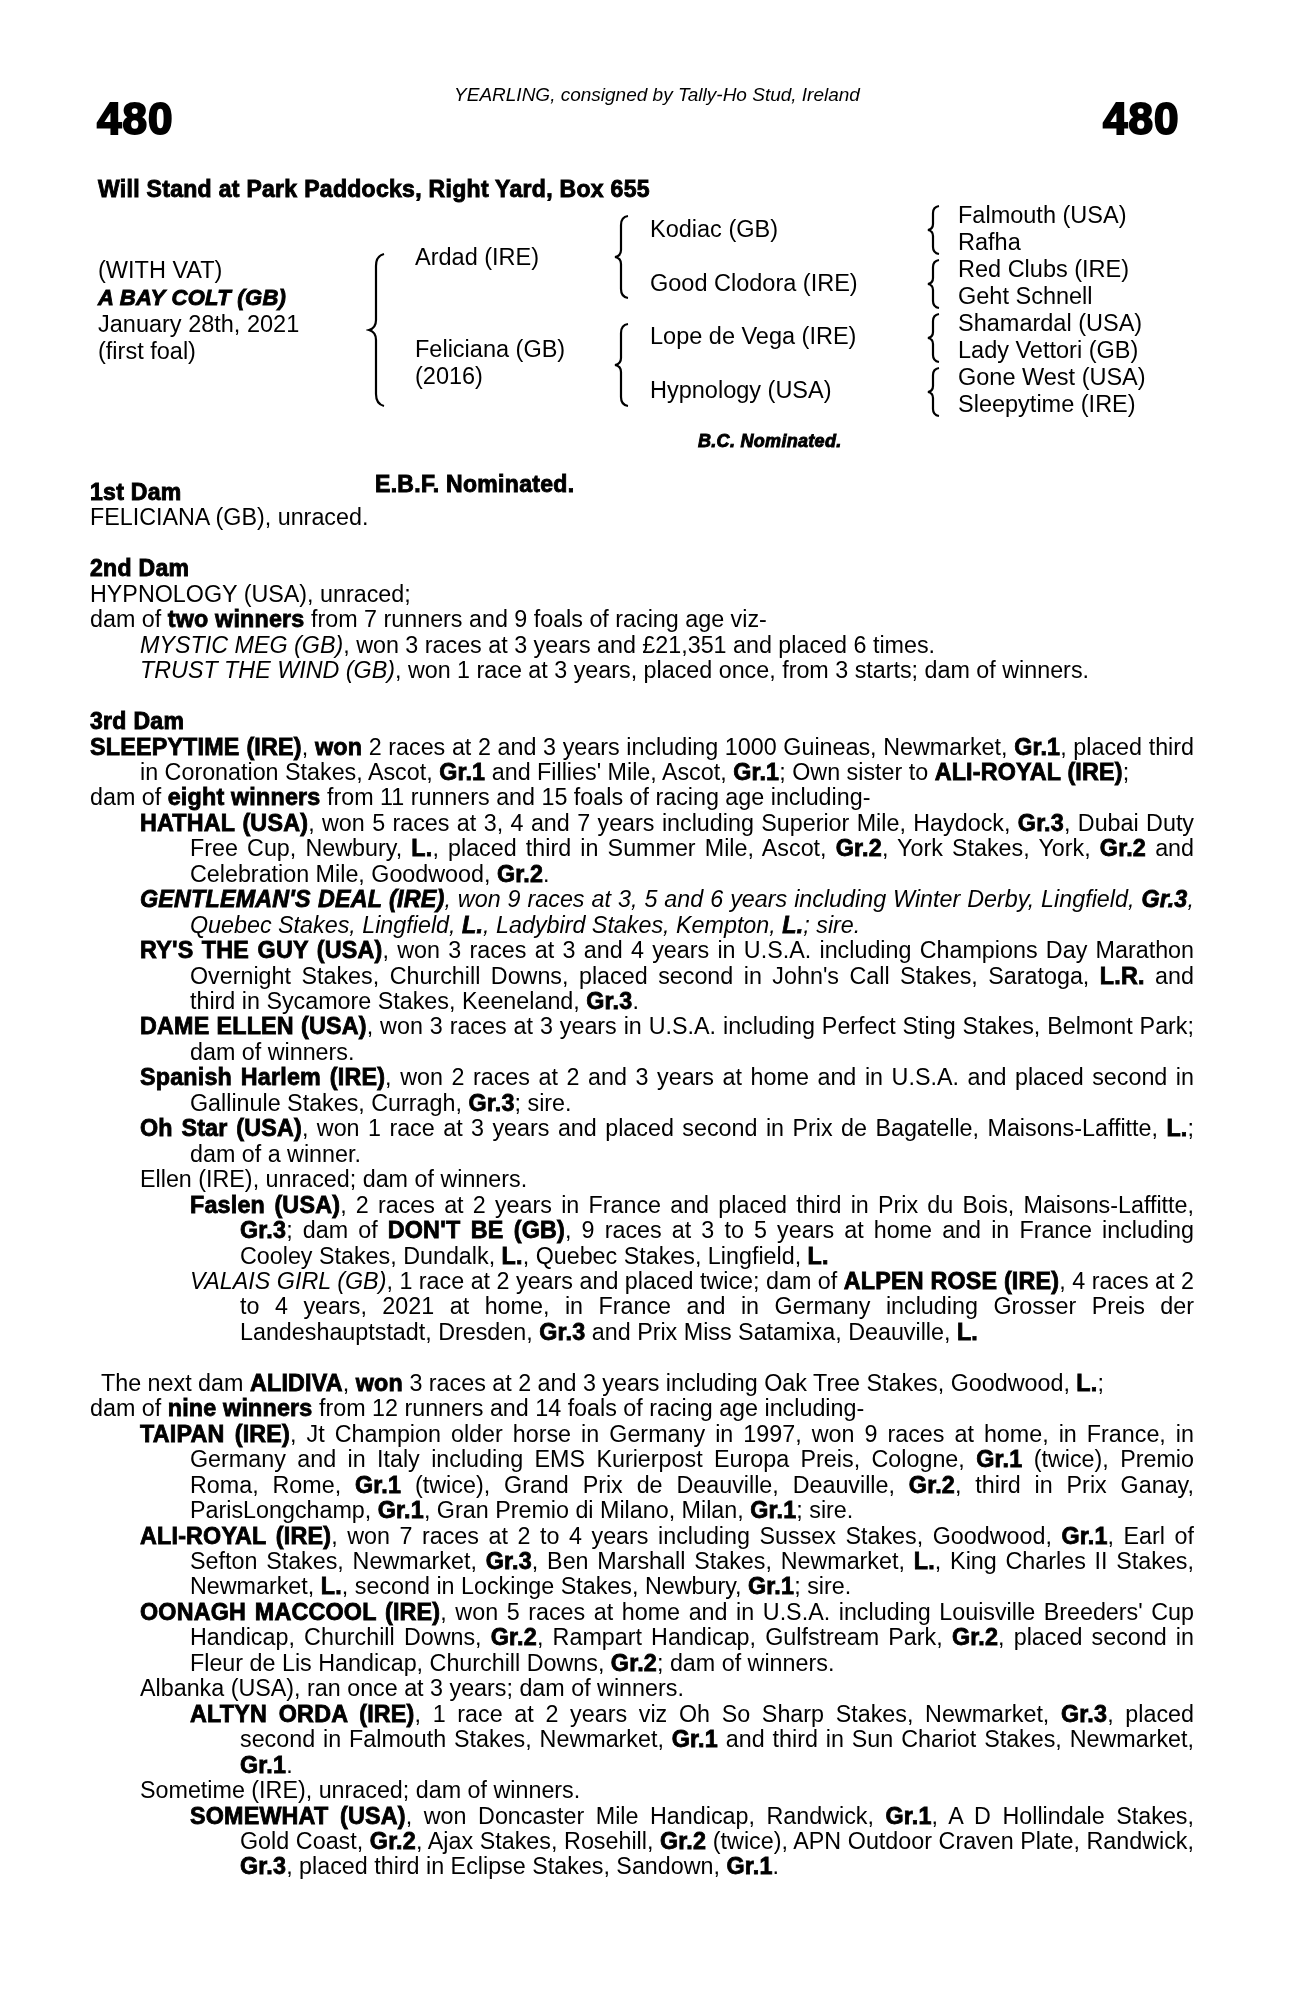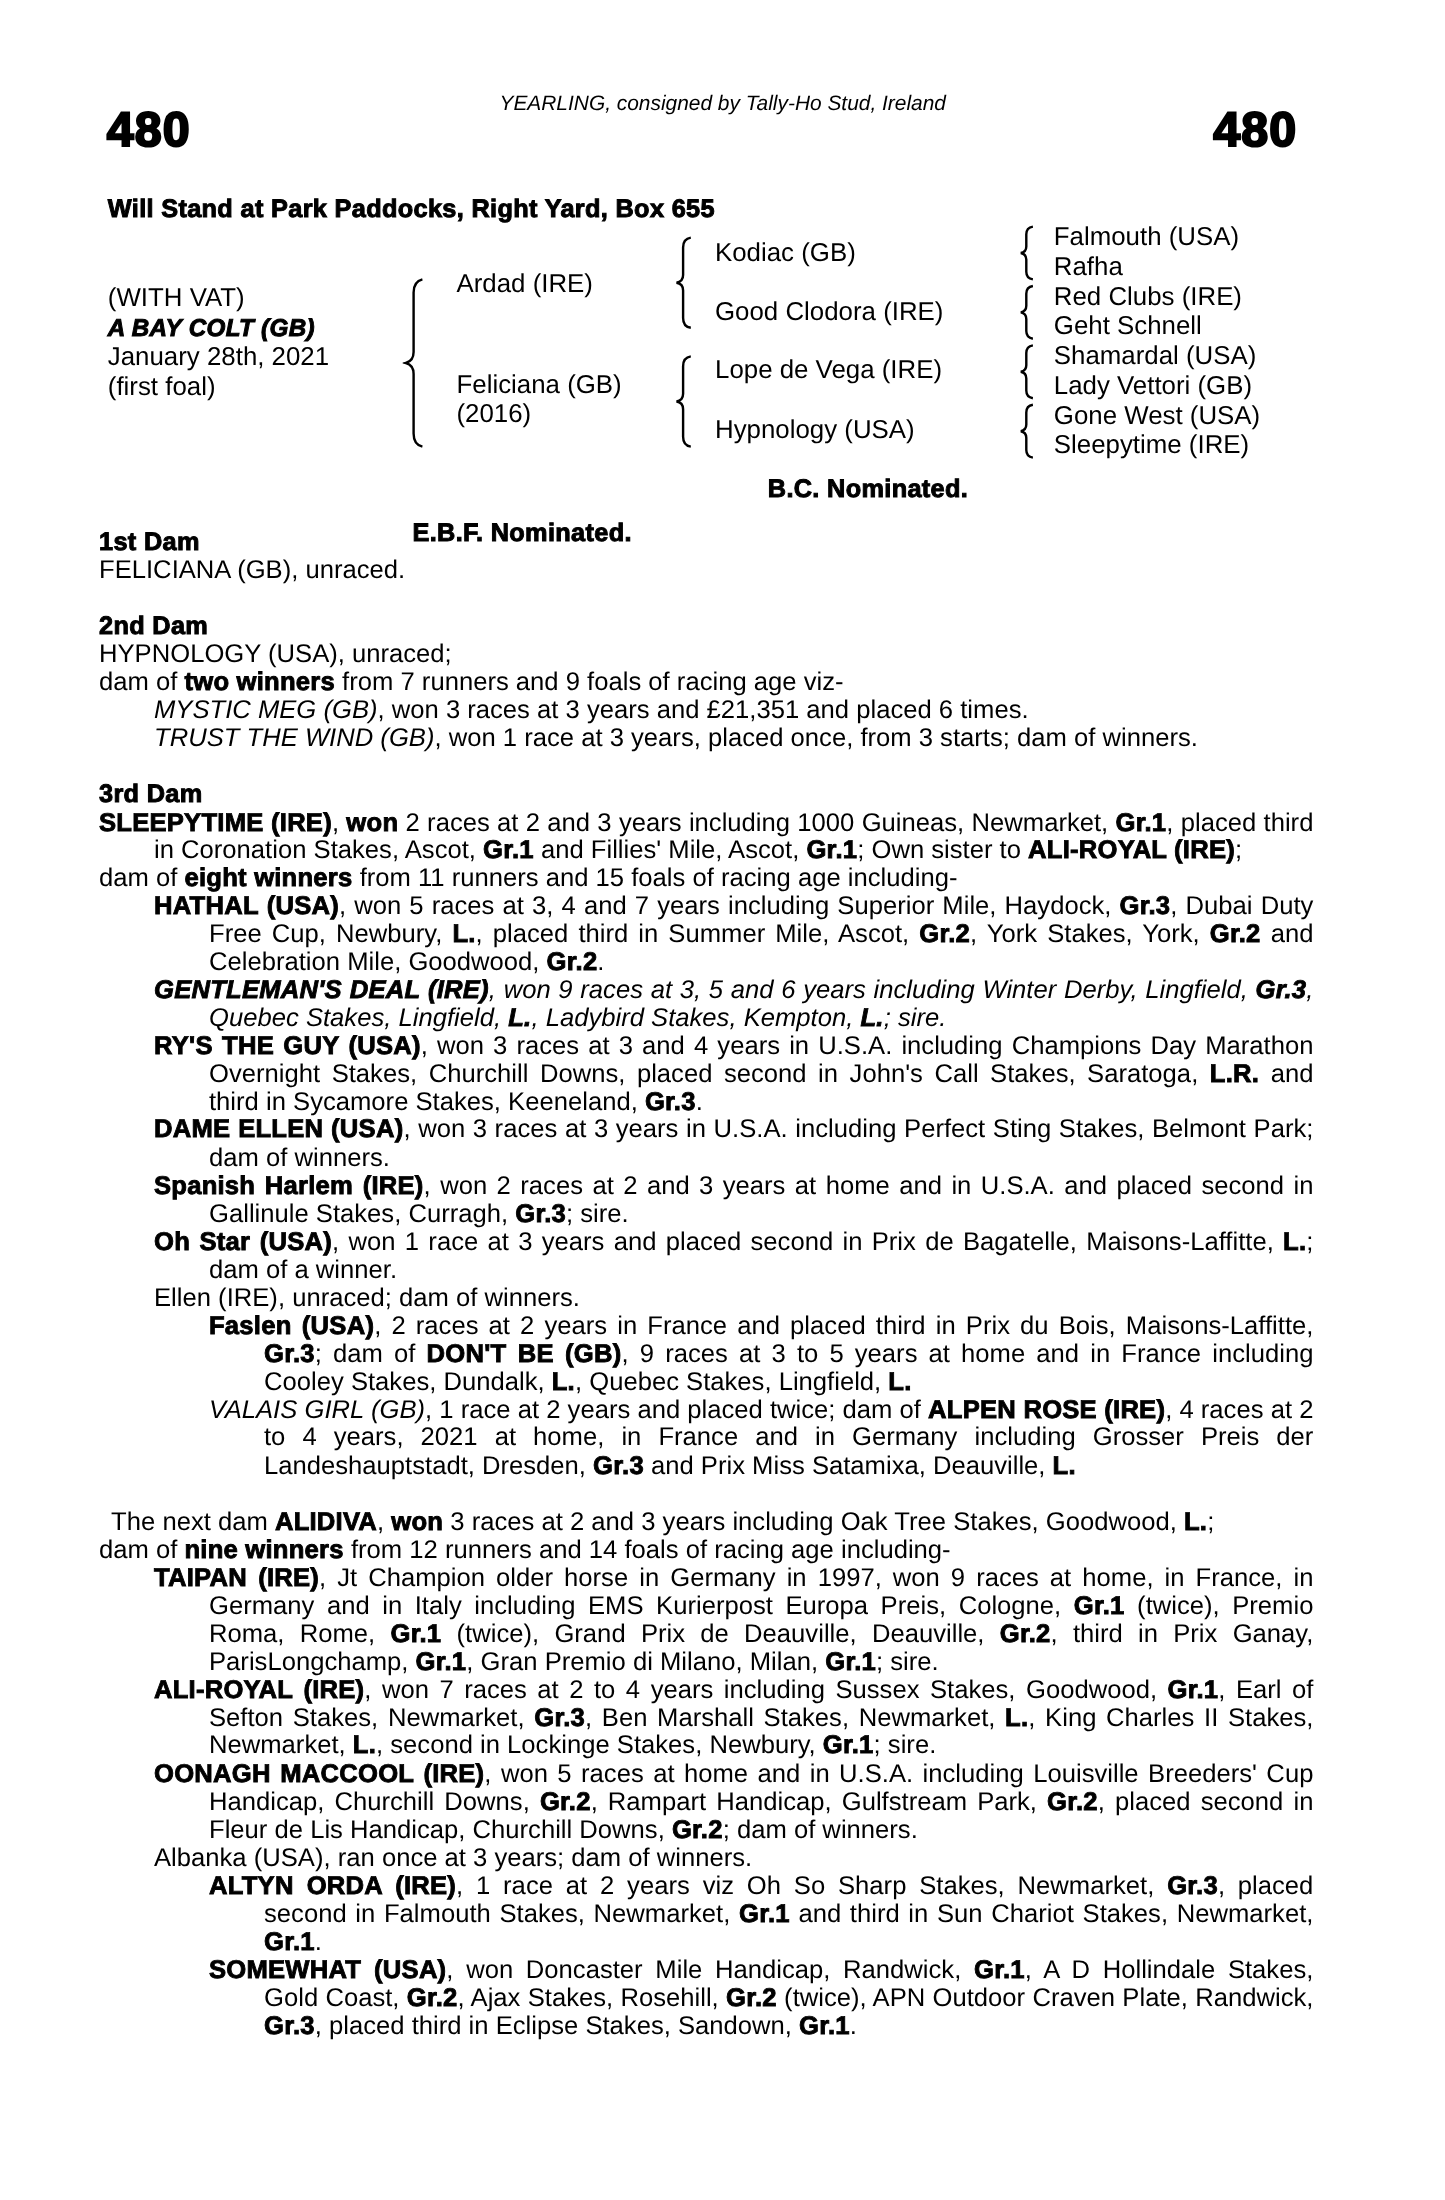--- a/index.html
+++ b/index.html
@@ -92,21 +92,21 @@
   <div>Rafha</div>
   <div>Red Clubs (IRE)</div>
   <div>Geht Schnell</div>
   <div>Shamardal (USA)</div>
   <div>Lady Vettori (GB)</div>
   <div>Gone West (USA)</div>
   <div>Sleepytime (IRE)</div>
 </div>
 
 <div id="ebf" class="abs heavy" style="top:431px; font-size:23px;margin-top:40px;">E.B.F. Nominated.</div>
-<div id="bc" class="abs heavy" style="top:431px; font-size:23px;">B.C. Nominated.</div>
+<div id="bc" class="abs heavy" style="top:431px; font-size:18px;font-style:italic;">B.C. Nominated.</div>
 
 <div id="body" class="abs">
     <div>
       <div class="sec-title heavy">1st Dam</div>
       <div class="para" style="margin-left: 0px;"><span>FELICIANA (GB), unraced.</span></div>
     </div>
     <div class="gap"></div>
     <div>
       <div class="sec-title heavy">2nd Dam</div>
       <div class="para" style="margin-left: 0px;"><span>HYPNOLOGY (USA), unraced;</span></div>
@@ -131,15 +131,16 @@
     </div>
     <div class="gap"></div>
     <div>
       <div class="para" style="margin-left: 11px;"><span>The next dam </span><span class="b">ALIDIVA</span><span>, </span><span class="b">won</span><span> 3 races at 2 and 3 years including Oak Tree Stakes, Goodwood, </span><span class="b">L.</span><span>;</span></div>
       <div class="para" style="margin-left: 0px;"><span>dam of </span><span class="b">nine winners</span><span> from 12 runners and 14 foals of racing age including-</span></div>
       <div class="para" style="margin-left: 50px;"><span class="b">TAIPAN (IRE)</span><span>, Jt Champion older horse in Germany in 1997, won 9 races at home, in France, in Germany and in Italy including EMS Kurierpost Europa Preis, Cologne, </span><span class="b">Gr.1</span><span> (twice), Premio Roma, Rome, </span><span class="b">Gr.1</span><span> (twice), Grand Prix de Deauville, Deauville, </span><span class="b">Gr.2</span><span>, third in Prix Ganay, ParisLongchamp, </span><span class="b">Gr.1</span><span>, Gran Premio di Milano, Milan, </span><span class="b">Gr.1</span><span>; sire.</span></div>
       <div class="para" style="margin-left: 50px;"><span class="b">ALI-ROYAL (IRE)</span><span>, won 7 races at 2 to 4 years including Sussex Stakes, Goodwood, </span><span class="b">Gr.1</span><span>, Earl of Sefton Stakes, Newmarket, </span><span class="b">Gr.3</span><span>, Ben Marshall Stakes, Newmarket, </span><span class="b">L.</span><span>, King Charles II Stakes, Newmarket, </span><span class="b">L.</span><span>, second in Lockinge Stakes, Newbury, </span><span class="b">Gr.1</span><span>; sire.</span></div>
       <div class="para" style="margin-left: 50px;"><span class="b">OONAGH MACCOOL (IRE)</span><span>, won 5 races at home and in U.S.A. including Louisville Breeders' Cup Handicap, Churchill Downs, </span><span class="b">Gr.2</span><span>, Rampart Handicap, Gulfstream Park, </span><span class="b">Gr.2</span><span>, placed second in Fleur de Lis Handicap, Churchill Downs, </span><span class="b">Gr.2</span><span>; dam of winners.</span></div>
       <div class="para" style="margin-left: 50px;"><span>Albanka (USA), ran once at 3 years; dam of winners.</span></div>
       <div class="para" style="margin-left: 100px;"><span class="b">ALTYN ORDA (IRE)</span><span>, 1 race at 2 years viz Oh So Sharp Stakes, Newmarket, </span><span class="b">Gr.3</span><span>, placed second in Falmouth Stakes, Newmarket, </span><span class="b">Gr.1</span><span> and third in Sun Chariot Stakes, Newmarket, </span><span class="b">Gr.1</span><span>.</span></div>
+      <div class="para" style="margin-left: 50px;"><span>Sometime (IRE), unraced; dam of winners.</span></div>
       <div class="para" style="margin-left: 100px;"><span class="b">SOMEWHAT (USA)</span><span>, won Doncaster Mile Handicap, Randwick, </span><span class="b">Gr.1</span><span>, A D Hollindale Stakes, Gold Coast, </span><span class="b">Gr.2</span><span>, Ajax Stakes, Rosehill, </span><span class="b">Gr.2</span><span> (twice), APN Outdoor Craven Plate, Randwick, </span><span class="b">Gr.3</span><span>, placed third in Eclipse Stakes, Sandown, </span><span class="b">Gr.1</span><span>.</span></div>
     </div>
   </div>
 
 </body></html>

